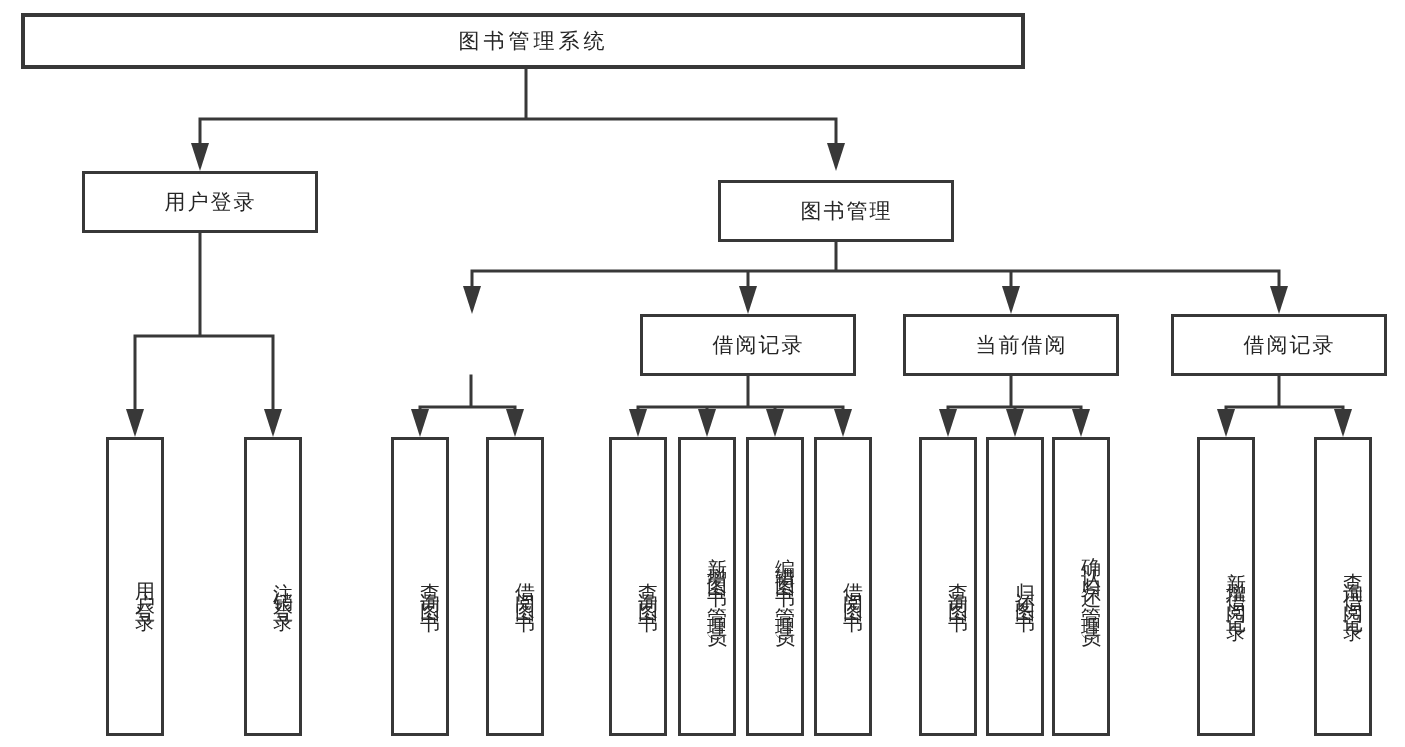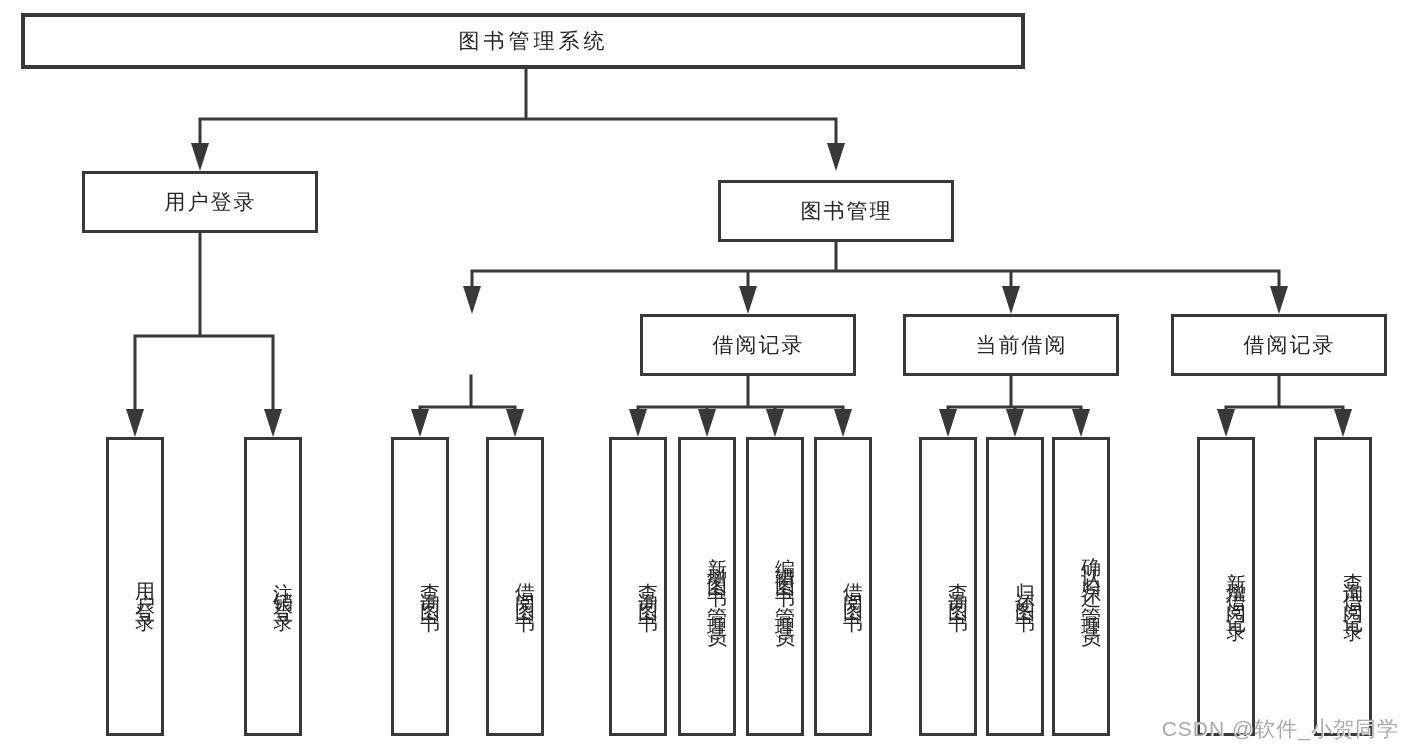--- a/index.html
+++ b/index.html
@@ -171,14 +171,13 @@
   <div class="box vbox leaf pos-f10">
     <span>确认归还（管理员）</span>
   </div>
   <div class="box vbox leaf pos-f11">
     <span>新增借阅记录</span>
   </div>
   <div class="box vbox leaf pos-f12">
     <span>查询借阅记录</span>
   </div>
 
-  <div class="watermark">CSDN @软件_小贺同学</div>
 </div>
 
 </body></html>

